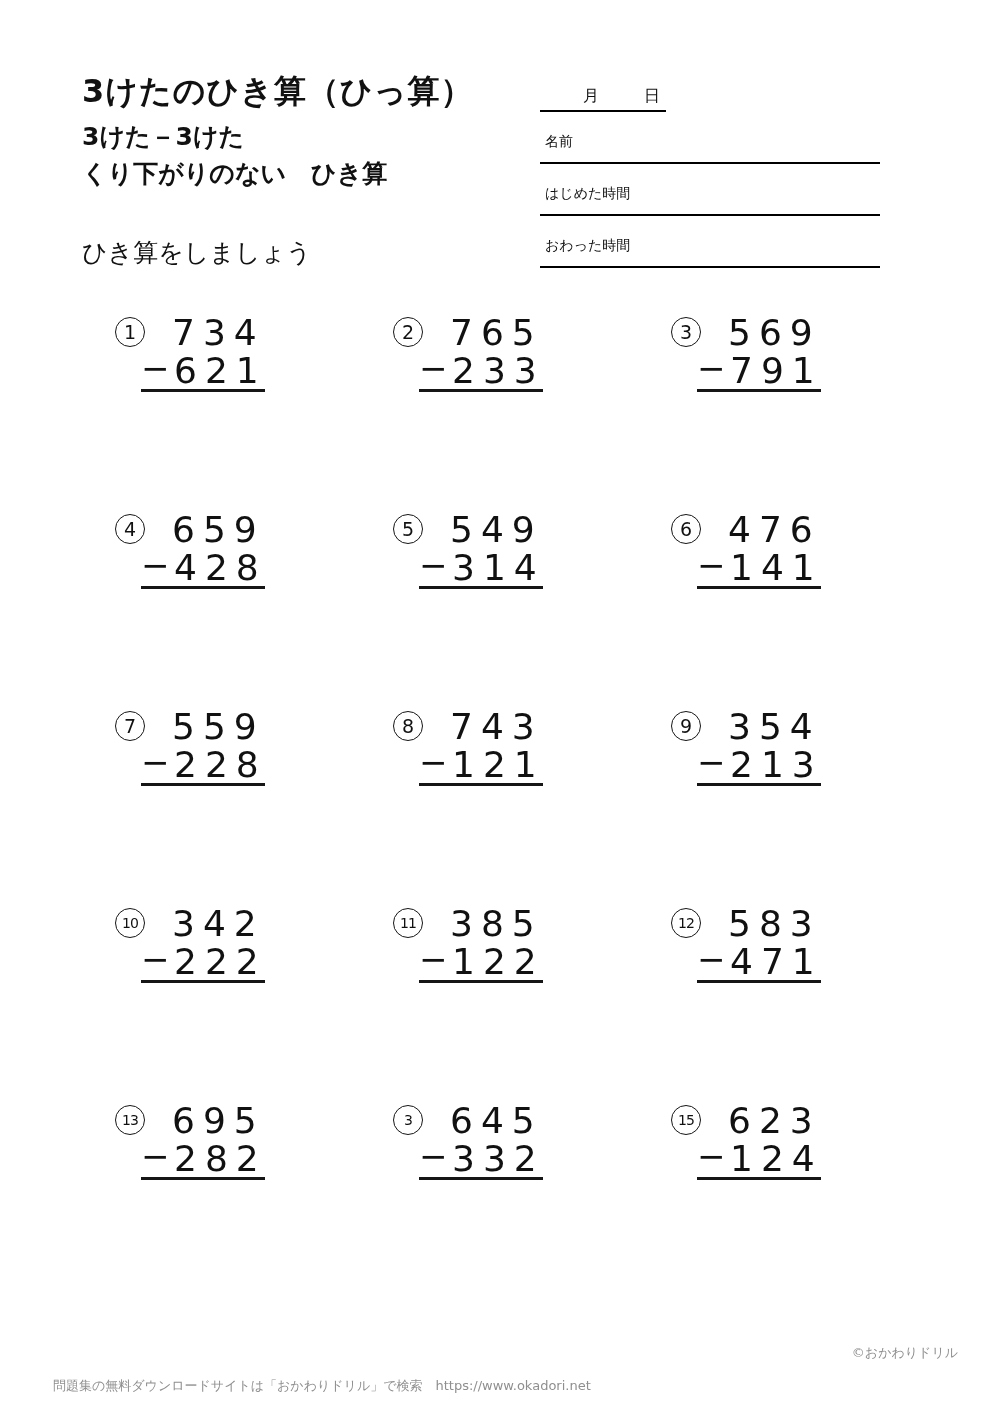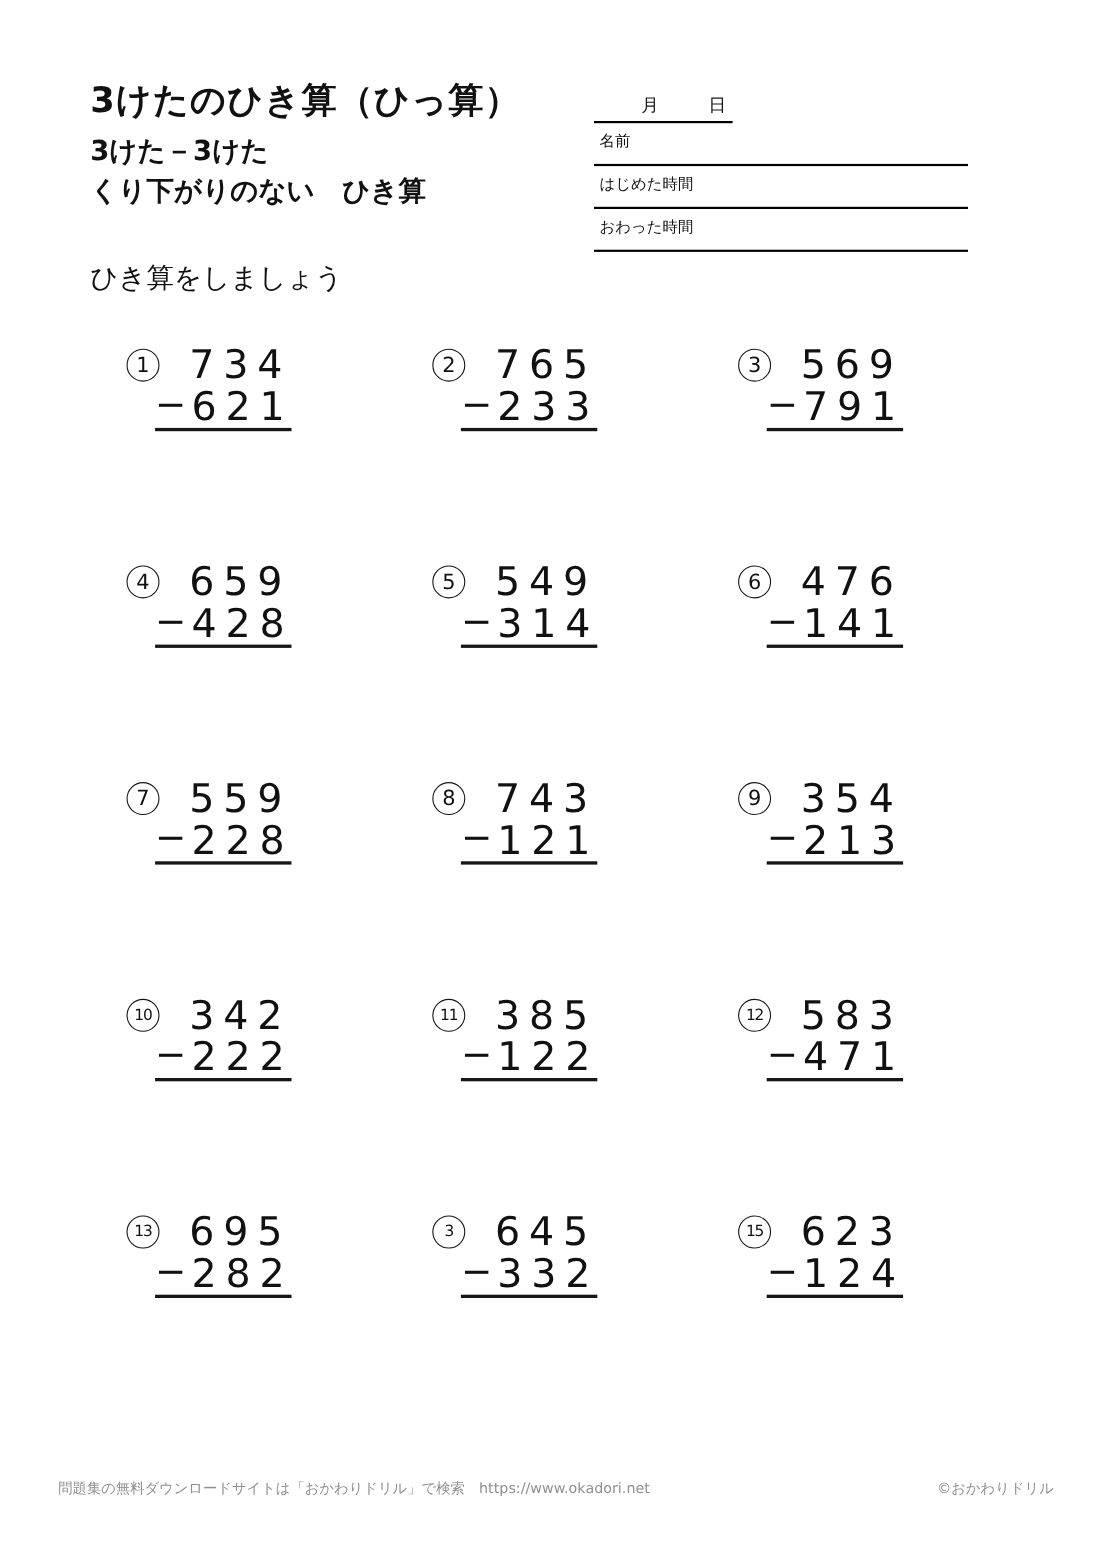--- a/index.html
+++ b/index.html
@@ -14,40 +14,40 @@
   .title       { position:absolute; left:82px;  top:70px;  font-size:32px; font-weight:bold; letter-spacing:1px; }
   .sub1        { position:absolute; left:82px;  top:120px; font-size:25px; font-weight:bold; }
   .sub2        { position:absolute; left:82px;  top:157px; font-size:25px; font-weight:bold;font-family:Liberation Serif, serif; }
   .instruction { position:absolute; left:82px;  top:236px; font-size:25px; font-weight:normal; }
 
   
   .form { position:absolute; left:540px; top:80px; width:340px; }
   .date-row { position:relative; height:32px; width:126px; border-bottom:2px solid #000; font-size:16px; }
   .date-row .month { position:absolute; left:43px;  top:6px; }
   .date-row .day   { position:absolute; left:104px; top:6px; }
-  .form-row { height:39px; border-bottom:2px solid #000; font-size:14px; padding:8px 0 0 5px; }
+  .form-row { height:39px; border-bottom:2px solid #000; font-size:14px; padding:8px 0 0 5px;margin-top:13px; }
 
   
   .problems { position:absolute; left:115px; top:315px; display:grid;
               grid-template-columns:278px 278px 277px; grid-auto-rows:197px; }
   .cell { position:relative; }
   .pnum {
     position:absolute; left:0; top:2px; width:30px; height:30px;
     border:1.5px solid #161616; border-radius:50%;
     display:flex; align-items:center; justify-content:center;
     font-size:19px; line-height:1;
   }
   .pnum.two { font-size:14px; letter-spacing:-1px; }
   .minuend    { position:absolute; left:57px; top:0;    font-size:36px; letter-spacing:8px; line-height:1; }
   .minus      { position:absolute; left:26px; top:36px; font-size:34px; line-height:1; }
   .subtrahend { position:absolute; left:59px; top:38px; font-size:36px; letter-spacing:8px; line-height:1; }
   .rule       { position:absolute; left:26px; top:74px; width:124px; height:3px; background:#161616; }
 
   
-  .footer-left  { position:absolute; left:53px;  top:1344px; font-size:13px; color:#8f8f8f; }
+  .footer-left  { position:absolute; left:53px;  top:1377px; font-size:13px; color:#8f8f8f; }
   .footer-right { position:absolute; right:42px; top:1344px; font-size:13px; color:#8f8f8f; }
 </style>
 </head>
 <body>
 
 <div class="title">3けたのひき算（ひっ算）</div>
 <div class="sub1">3けた－3けた</div>
 <div class="sub2">くり下がりのない　ひき算</div>
 <div class="instruction">ひき算をしましょう</div>
 

